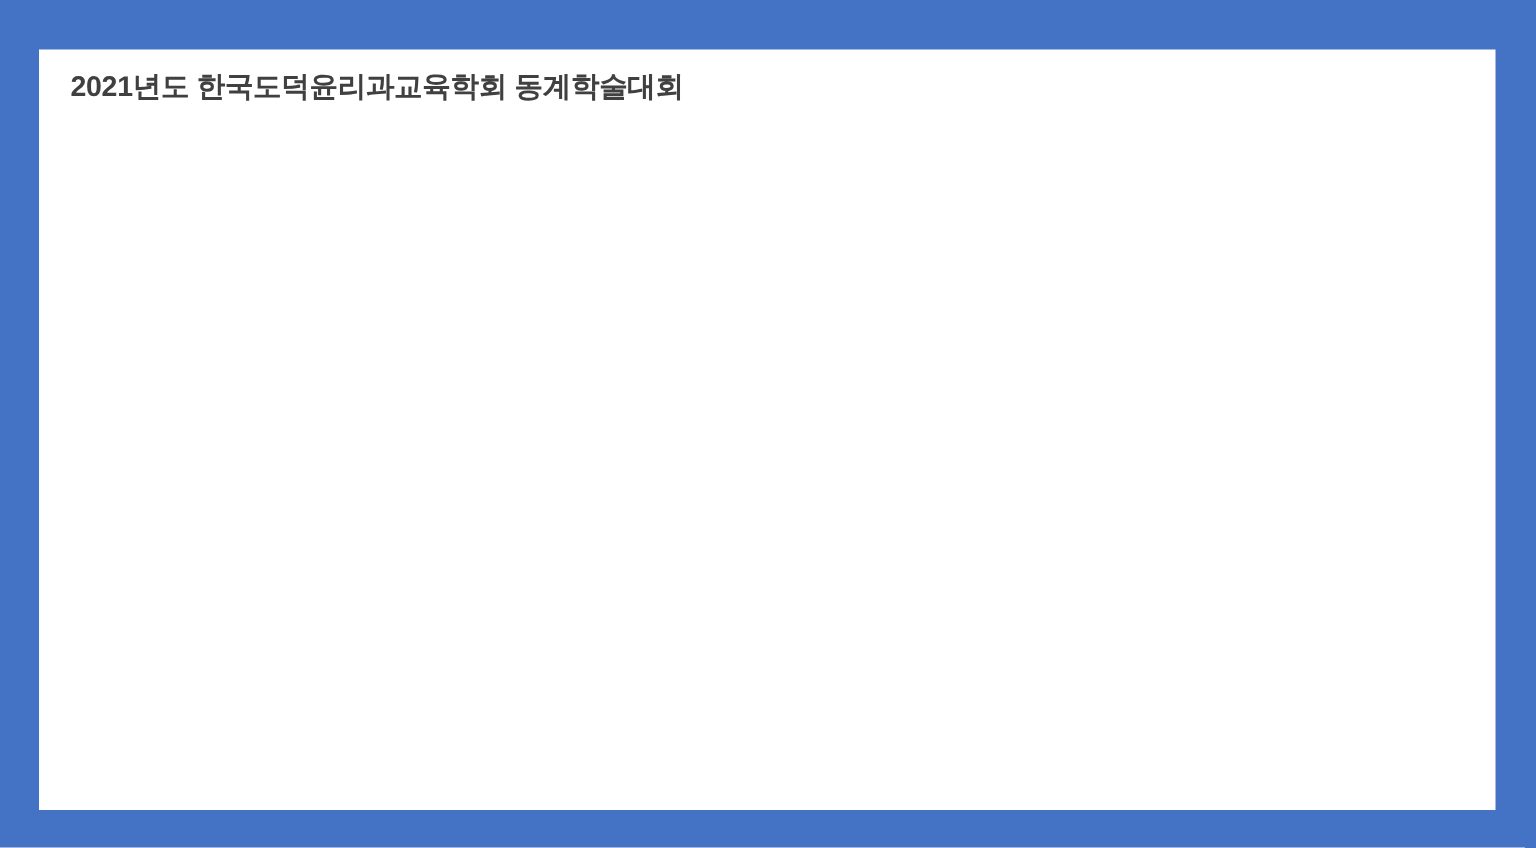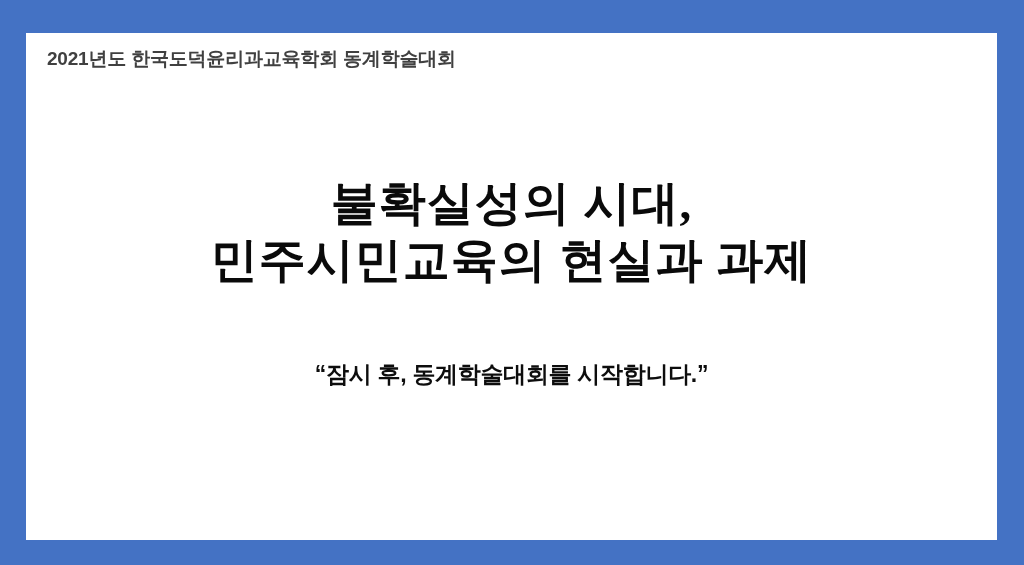--- a/index.html
+++ b/index.html
@@ -86,22 +86,17 @@
 </style>
 </head>
 <body>
 
 <div class="slide">
 
   <div class="slide-panel">
 
     <div class="slide-header">2021년도 한국도덕윤리과교육학회 동계학술대회</div>
 
-    <div class="title-block">
-      <div class="title-line">불확실성의 시대,</div>
-      <div class="title-line">민주시민교육의 현실과 과제</div>
-    </div>
 
-    <div class="subtitle">“잠시 후, 동계학술대회를 시작합니다.”</div>
 
   </div>
 
 </div>
 
 </body></html>

